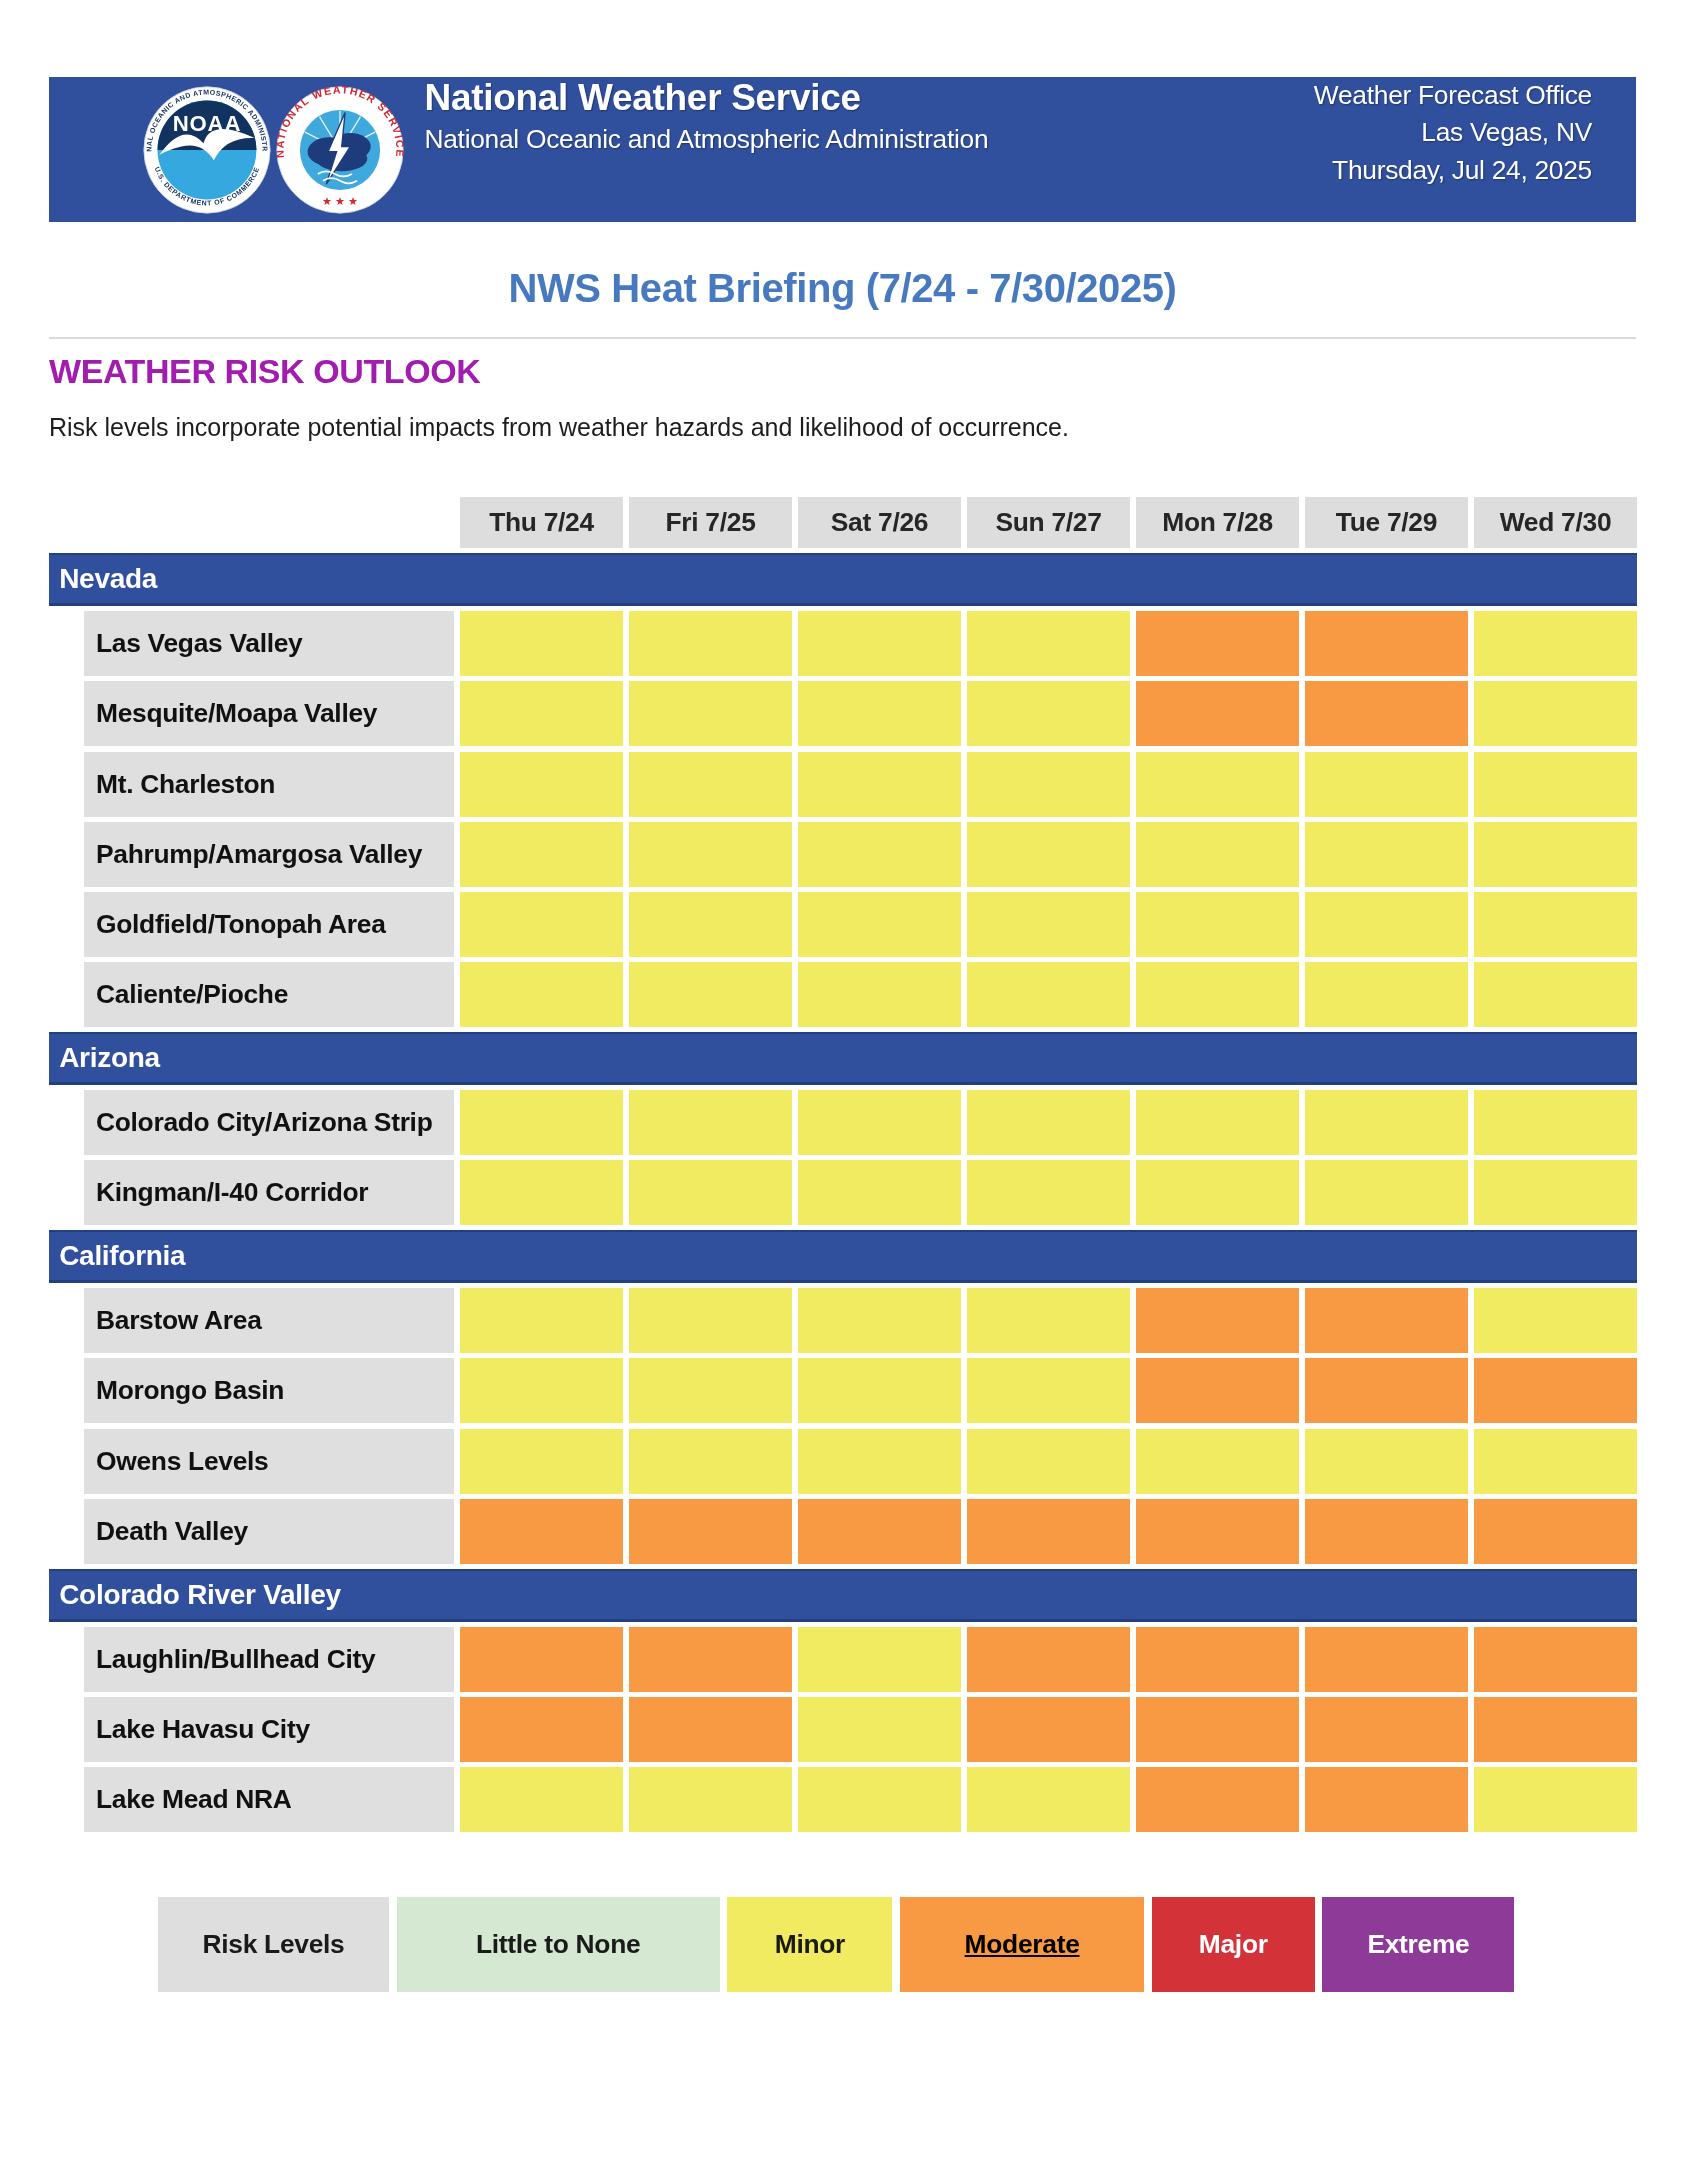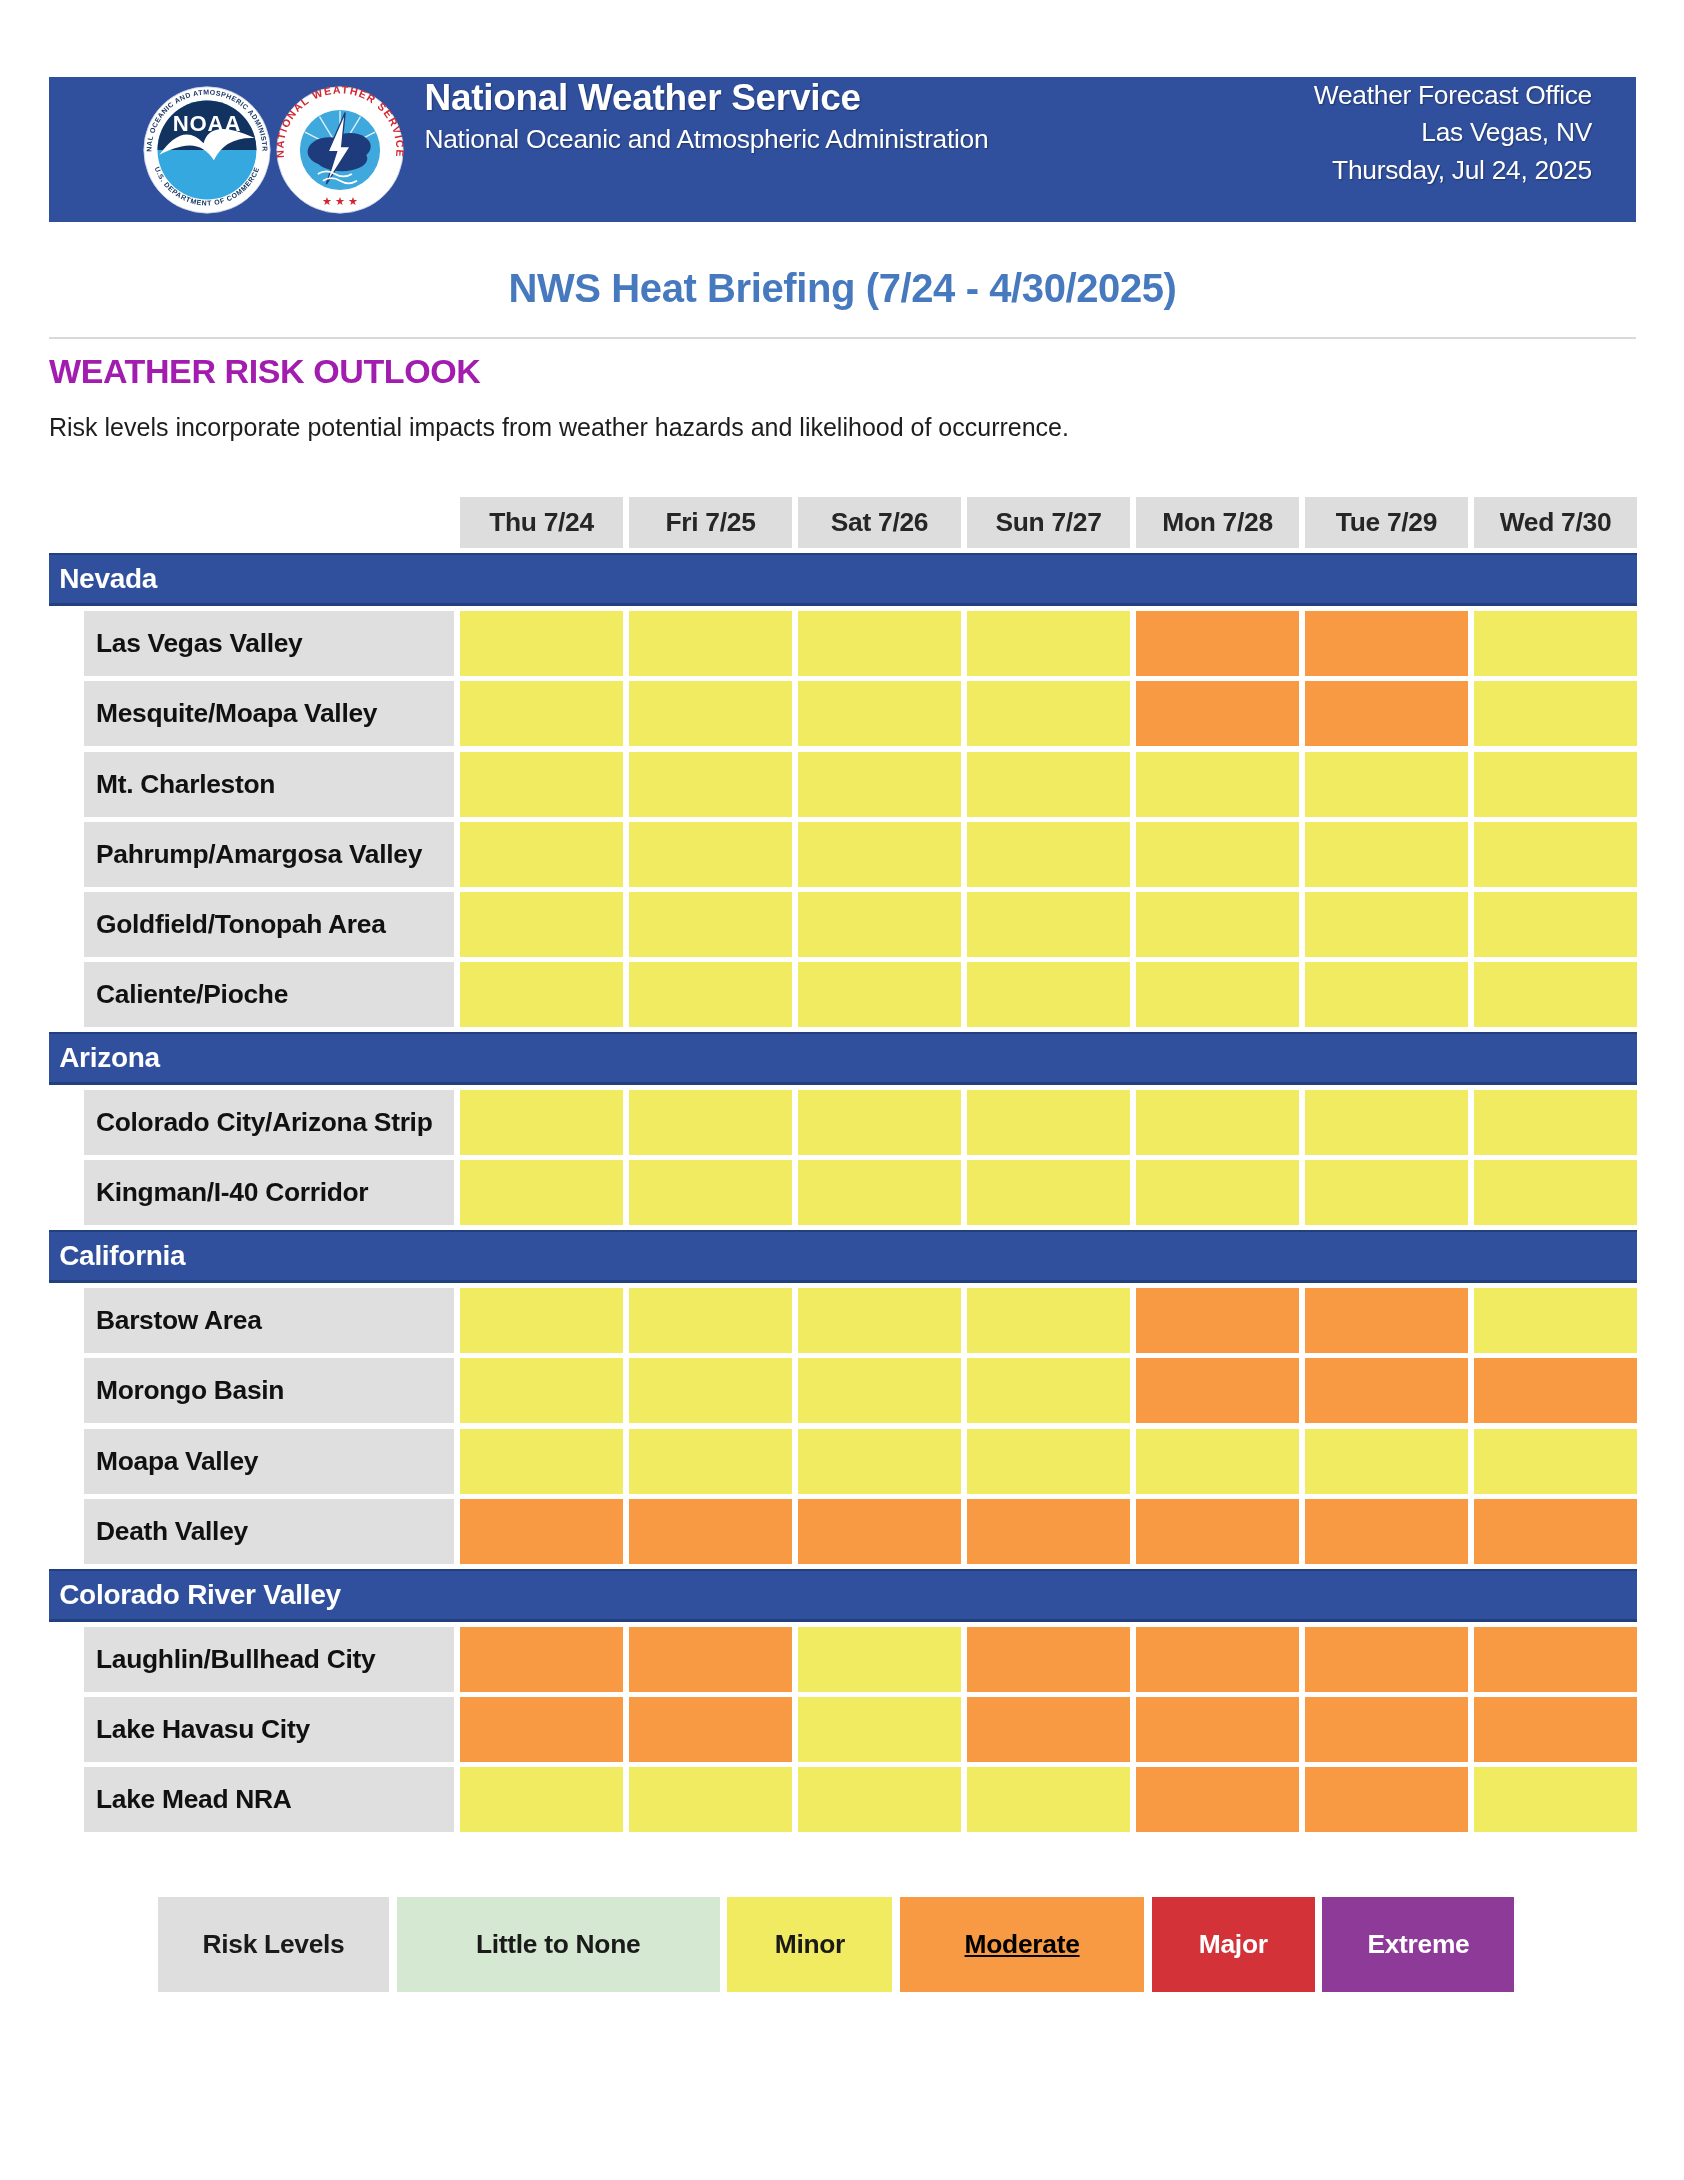--- a/index.html
+++ b/index.html
@@ -118,21 +118,21 @@
       <div class="org-name">National Weather Service</div>
       <div class="org-sub">National Oceanic and Atmospheric Administration</div>
     </div>
     <div class="office-block">
       <div>Weather Forecast Office</div>
       <div>Las Vegas, NV</div>
       <div>Thursday, Jul 24, 2025</div>
     </div>
   </div>
 
-  <div class="doc-title">NWS Heat Briefing (7/24 - 4/30/2025)</div>
+  <div class="doc-title">NWS Heat Briefing (7/24 - 7/30/2025)</div>
 
   <div class="rule-wrap">
     <div class="outlook-heading">WEATHER RISK OUTLOOK</div>
   </div>
 
   <div class="intro">Risk levels incorporate potential impacts from weather hazards and likelihood of occurrence.</div>
 
   <div class="risk-table">
       <div class="risk-row header-row">
         <div class="label-spacer"></div>
@@ -241,21 +241,21 @@
         <div class="row-label">Morongo Basin</div>
         <div class="risk-cell" style="background: rgb(241, 235, 97);"></div>
         <div class="risk-cell" style="background: rgb(241, 235, 97);"></div>
         <div class="risk-cell" style="background: rgb(241, 235, 97);"></div>
         <div class="risk-cell" style="background: rgb(241, 235, 97);"></div>
         <div class="risk-cell" style="background: rgb(247, 154, 67);"></div>
         <div class="risk-cell" style="background: rgb(247, 154, 67);"></div>
         <div class="risk-cell" style="background: rgb(247, 154, 67);"></div>
       </div>
       <div class="risk-row">
-        <div class="row-label">Moapa Valley</div>
+        <div class="row-label">Owens Levels</div>
         <div class="risk-cell" style="background: rgb(241, 235, 97);"></div>
         <div class="risk-cell" style="background: rgb(241, 235, 97);"></div>
         <div class="risk-cell" style="background: rgb(241, 235, 97);"></div>
         <div class="risk-cell" style="background: rgb(241, 235, 97);"></div>
         <div class="risk-cell" style="background: rgb(241, 235, 97);"></div>
         <div class="risk-cell" style="background: rgb(241, 235, 97);"></div>
         <div class="risk-cell" style="background: rgb(241, 235, 97);"></div>
       </div>
       <div class="risk-row">
         <div class="row-label">Death Valley</div>

